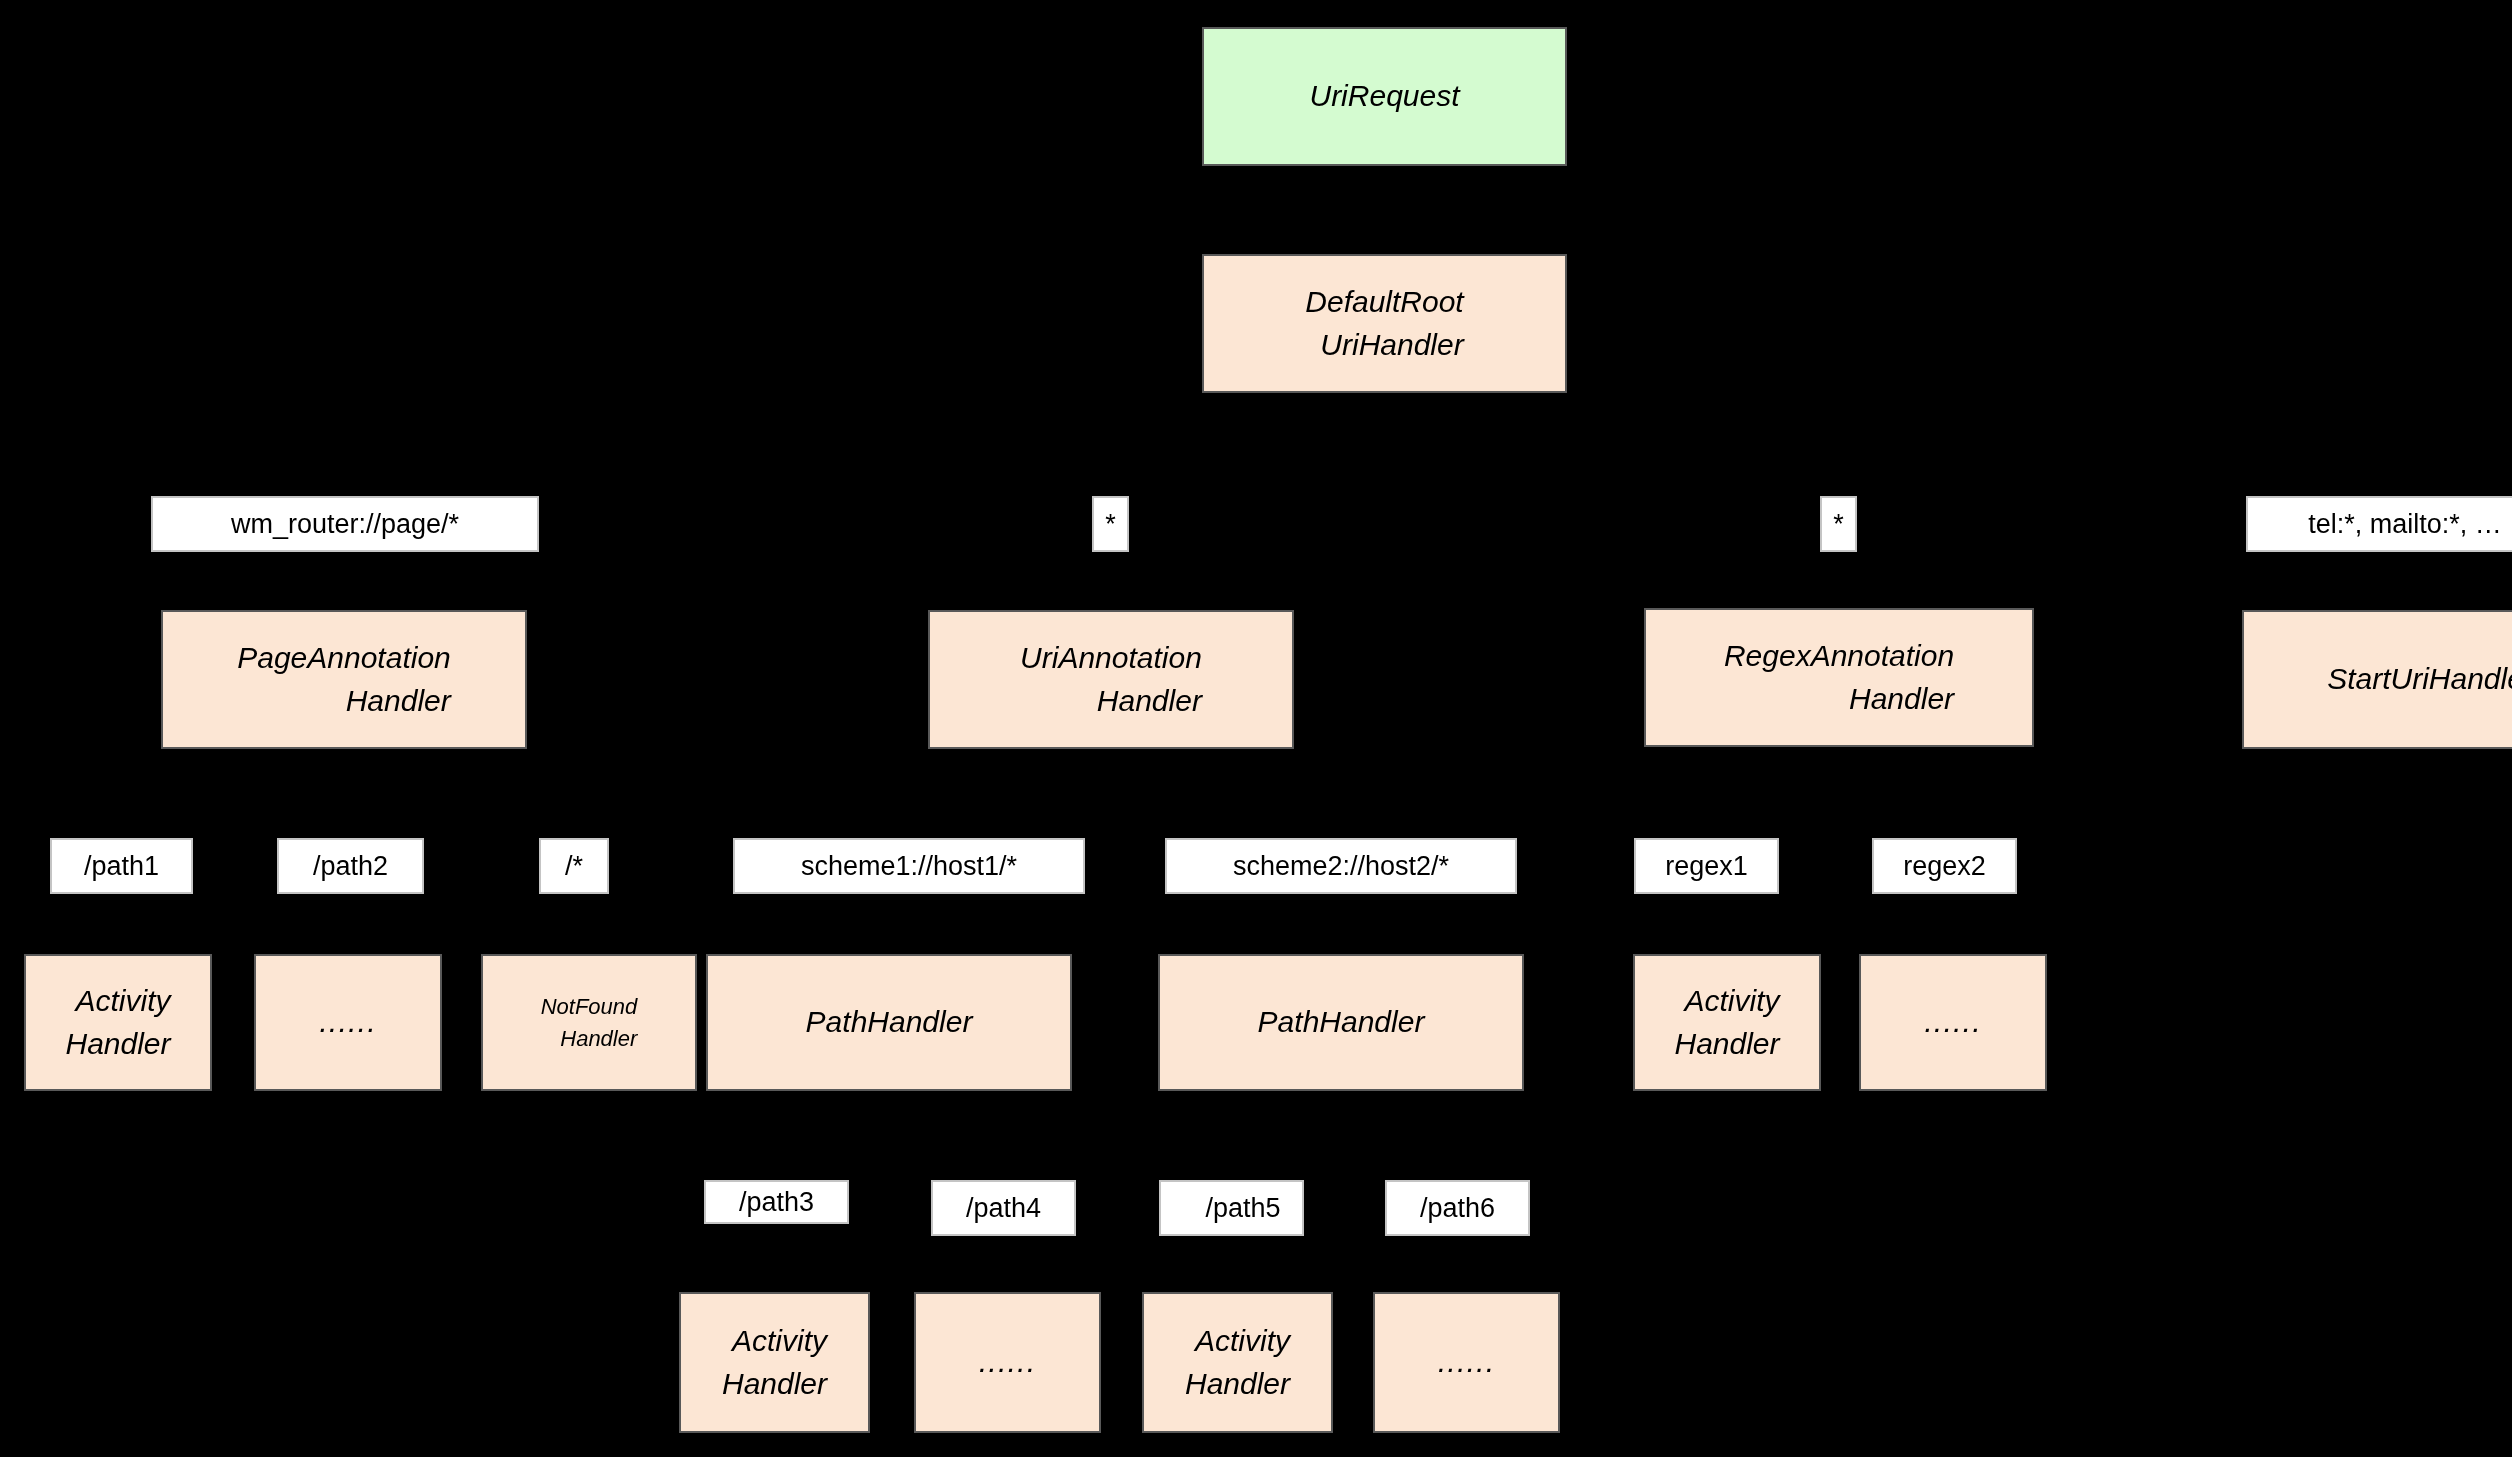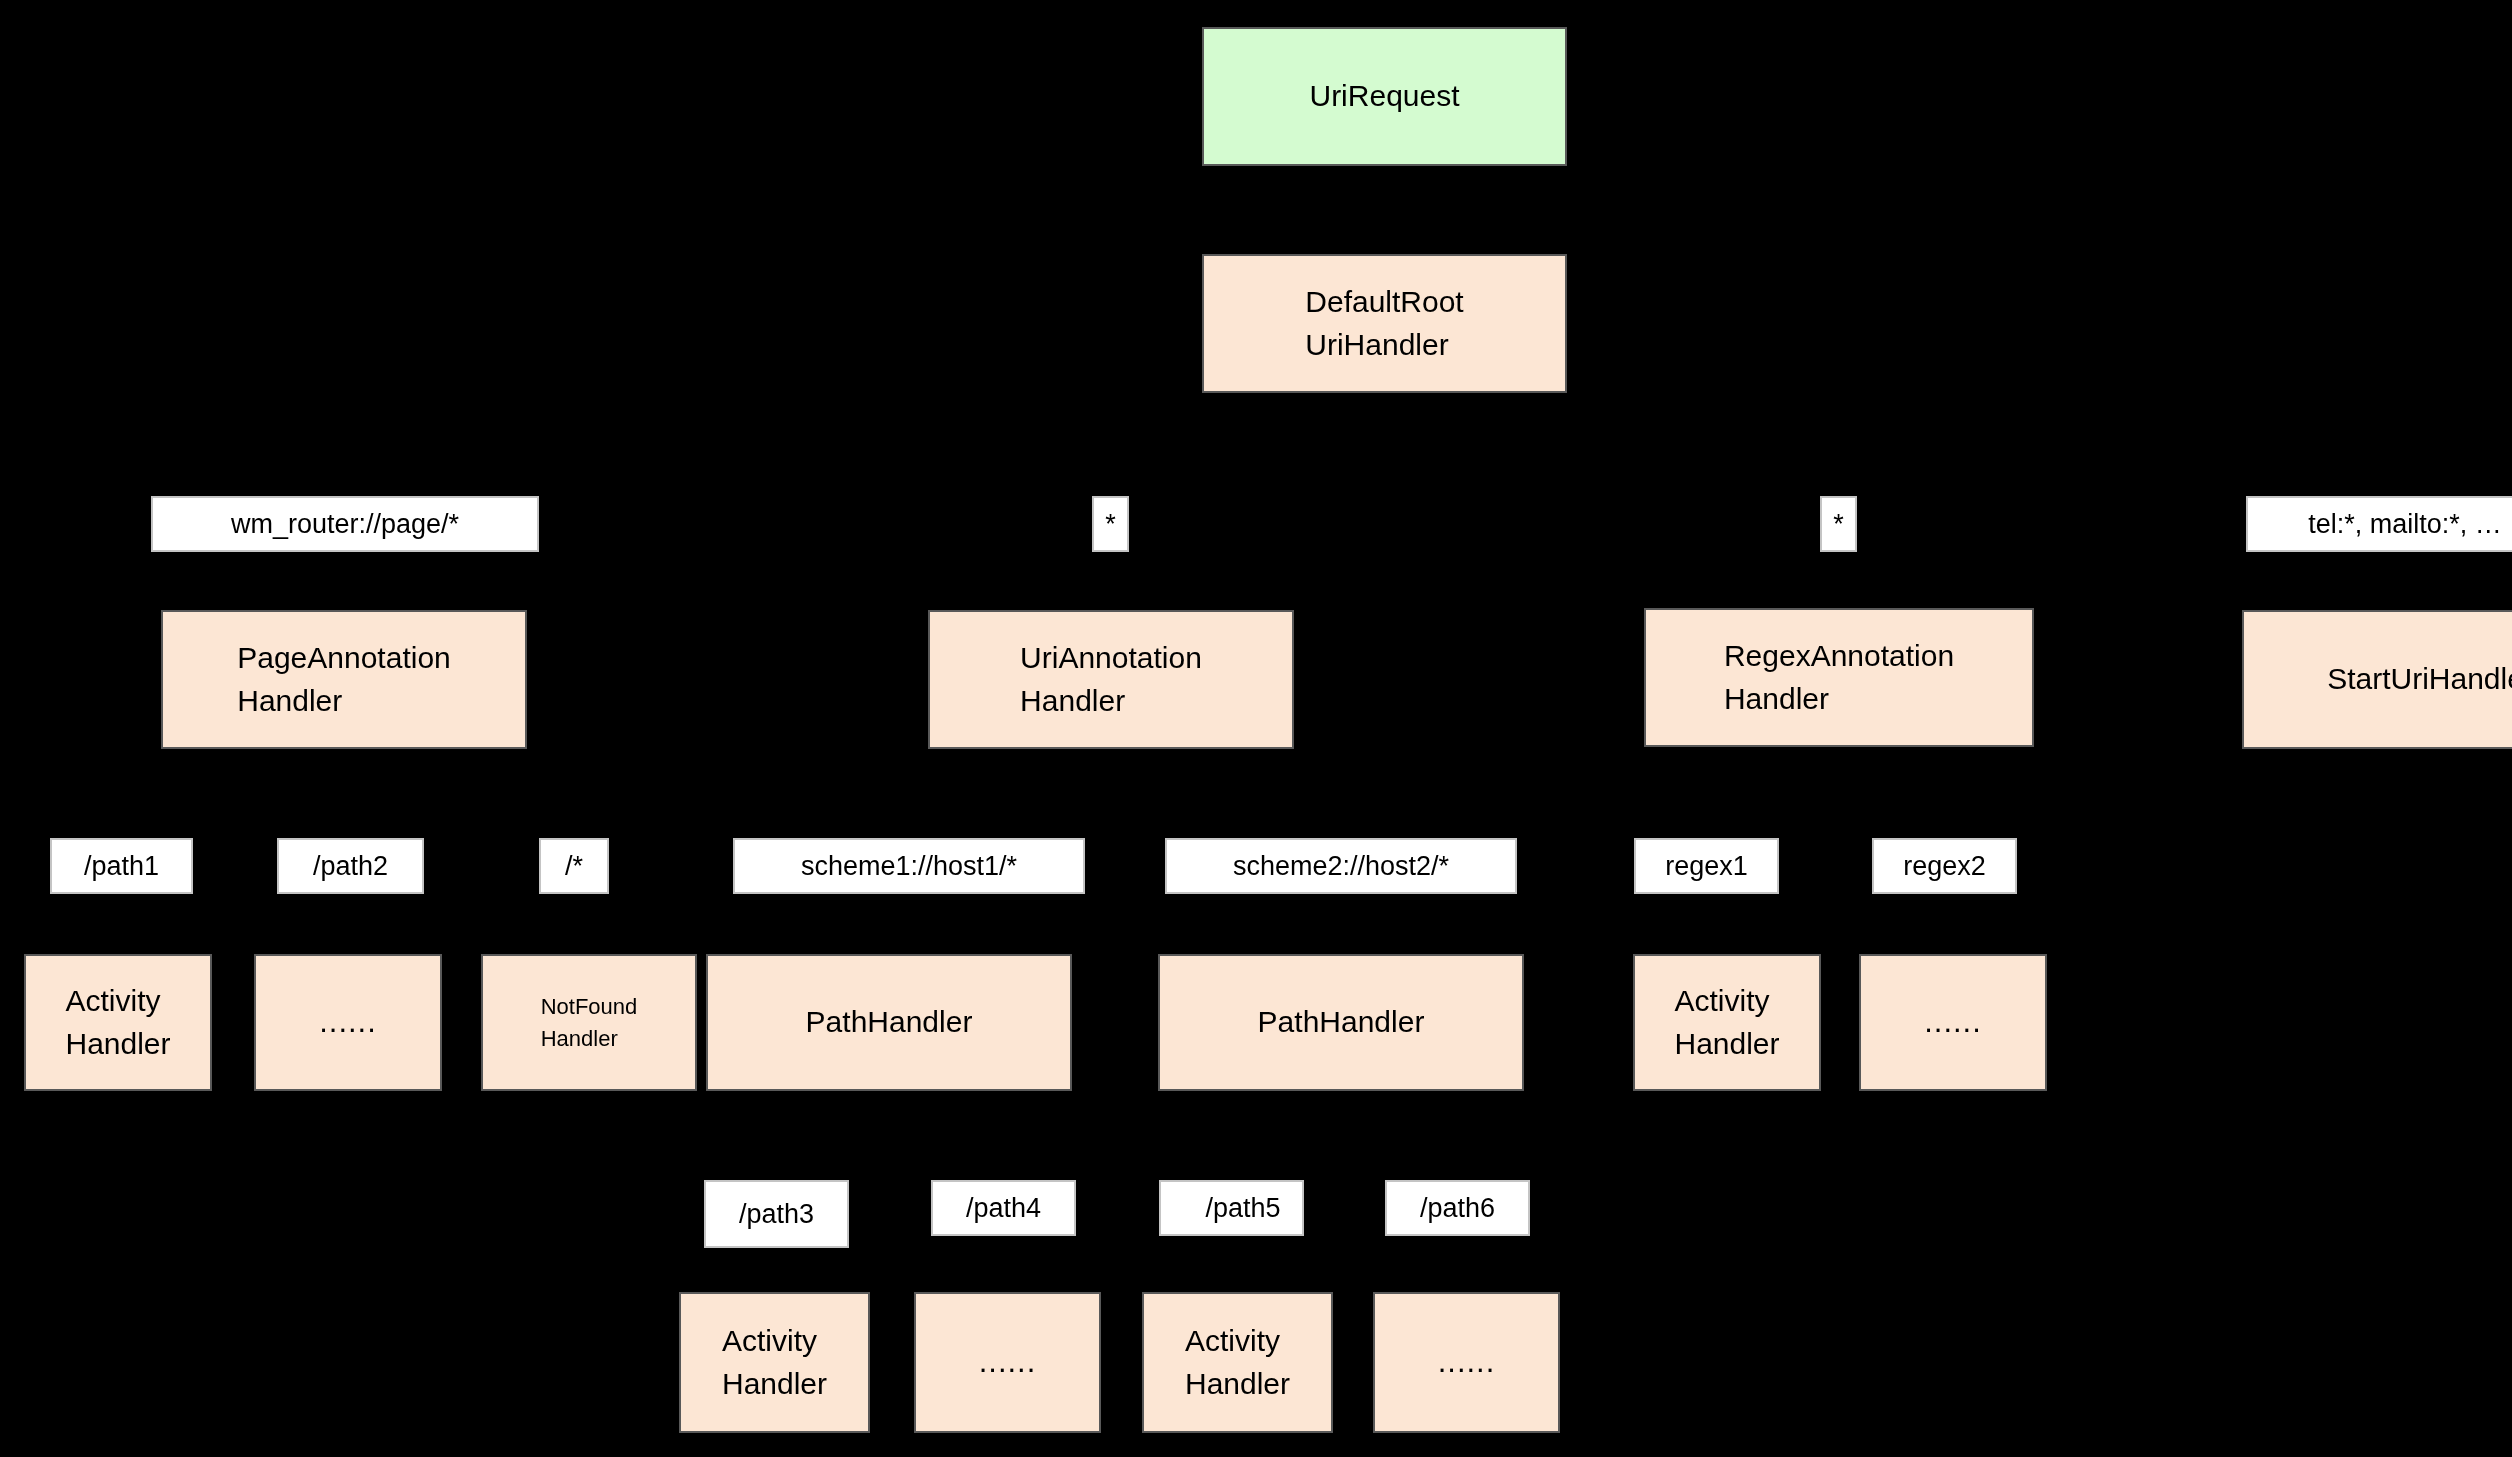--- a/index.html
+++ b/index.html
@@ -15,29 +15,30 @@
     font-family: "Liberation Sans", "DejaVu Sans", sans-serif;
   }
   
   .node {
     position: absolute;
     box-sizing: border-box;
     display: flex;
     flex-direction: column;
     align-items: center;
     justify-content: center;
-    text-align: left;
+    text-align: right;
     background: #fce6d4;
     border: 2.5px solid #595959;
     color: #000000;
     line-height: 1.42;
     font-size: 30px;
     letter-spacing: 0px;
     white-space: pre-line;
     padding: 0 16px;
+    font-style: italic;
   }
   .node.green {
     background: #d4fbd0;
   }
   .node.small-text { font-size: 22px; }
   .node.dots {
     font-size: 31px;
     letter-spacing: 1px;
   }
   
@@ -205,21 +206,21 @@
     <span>PathHandler</span>
   </div>
   <div class="node" style="left:1633px; top:954px; width:188px; height:137px;">
     <span>Activity
 Handler</span>
   </div>
   <div class="node dots" style="left:1859px; top:954px; width:188px; height:137px;">
     <span>......</span>
   </div>
 
-  <div class="edge-label" style="left:704px; top:1180px; width:145px; height:68px;">
+  <div class="edge-label" style="left:704px; top:1180px; width:145px; height:44px;">
     <span>/path3</span>
   </div>
   <div class="edge-label" style="left:931px; top:1180px; width:145px; height:56px;">
     <span>/path4</span>
   </div>
   <div class="edge-label" style="left:1159px; top:1180px; width:145px; height:56px;padding-left:25px;">
     <span>/path5</span>
   </div>
   <div class="edge-label" style="left:1385px; top:1180px; width:145px; height:56px;">
     <span>/path6</span>

